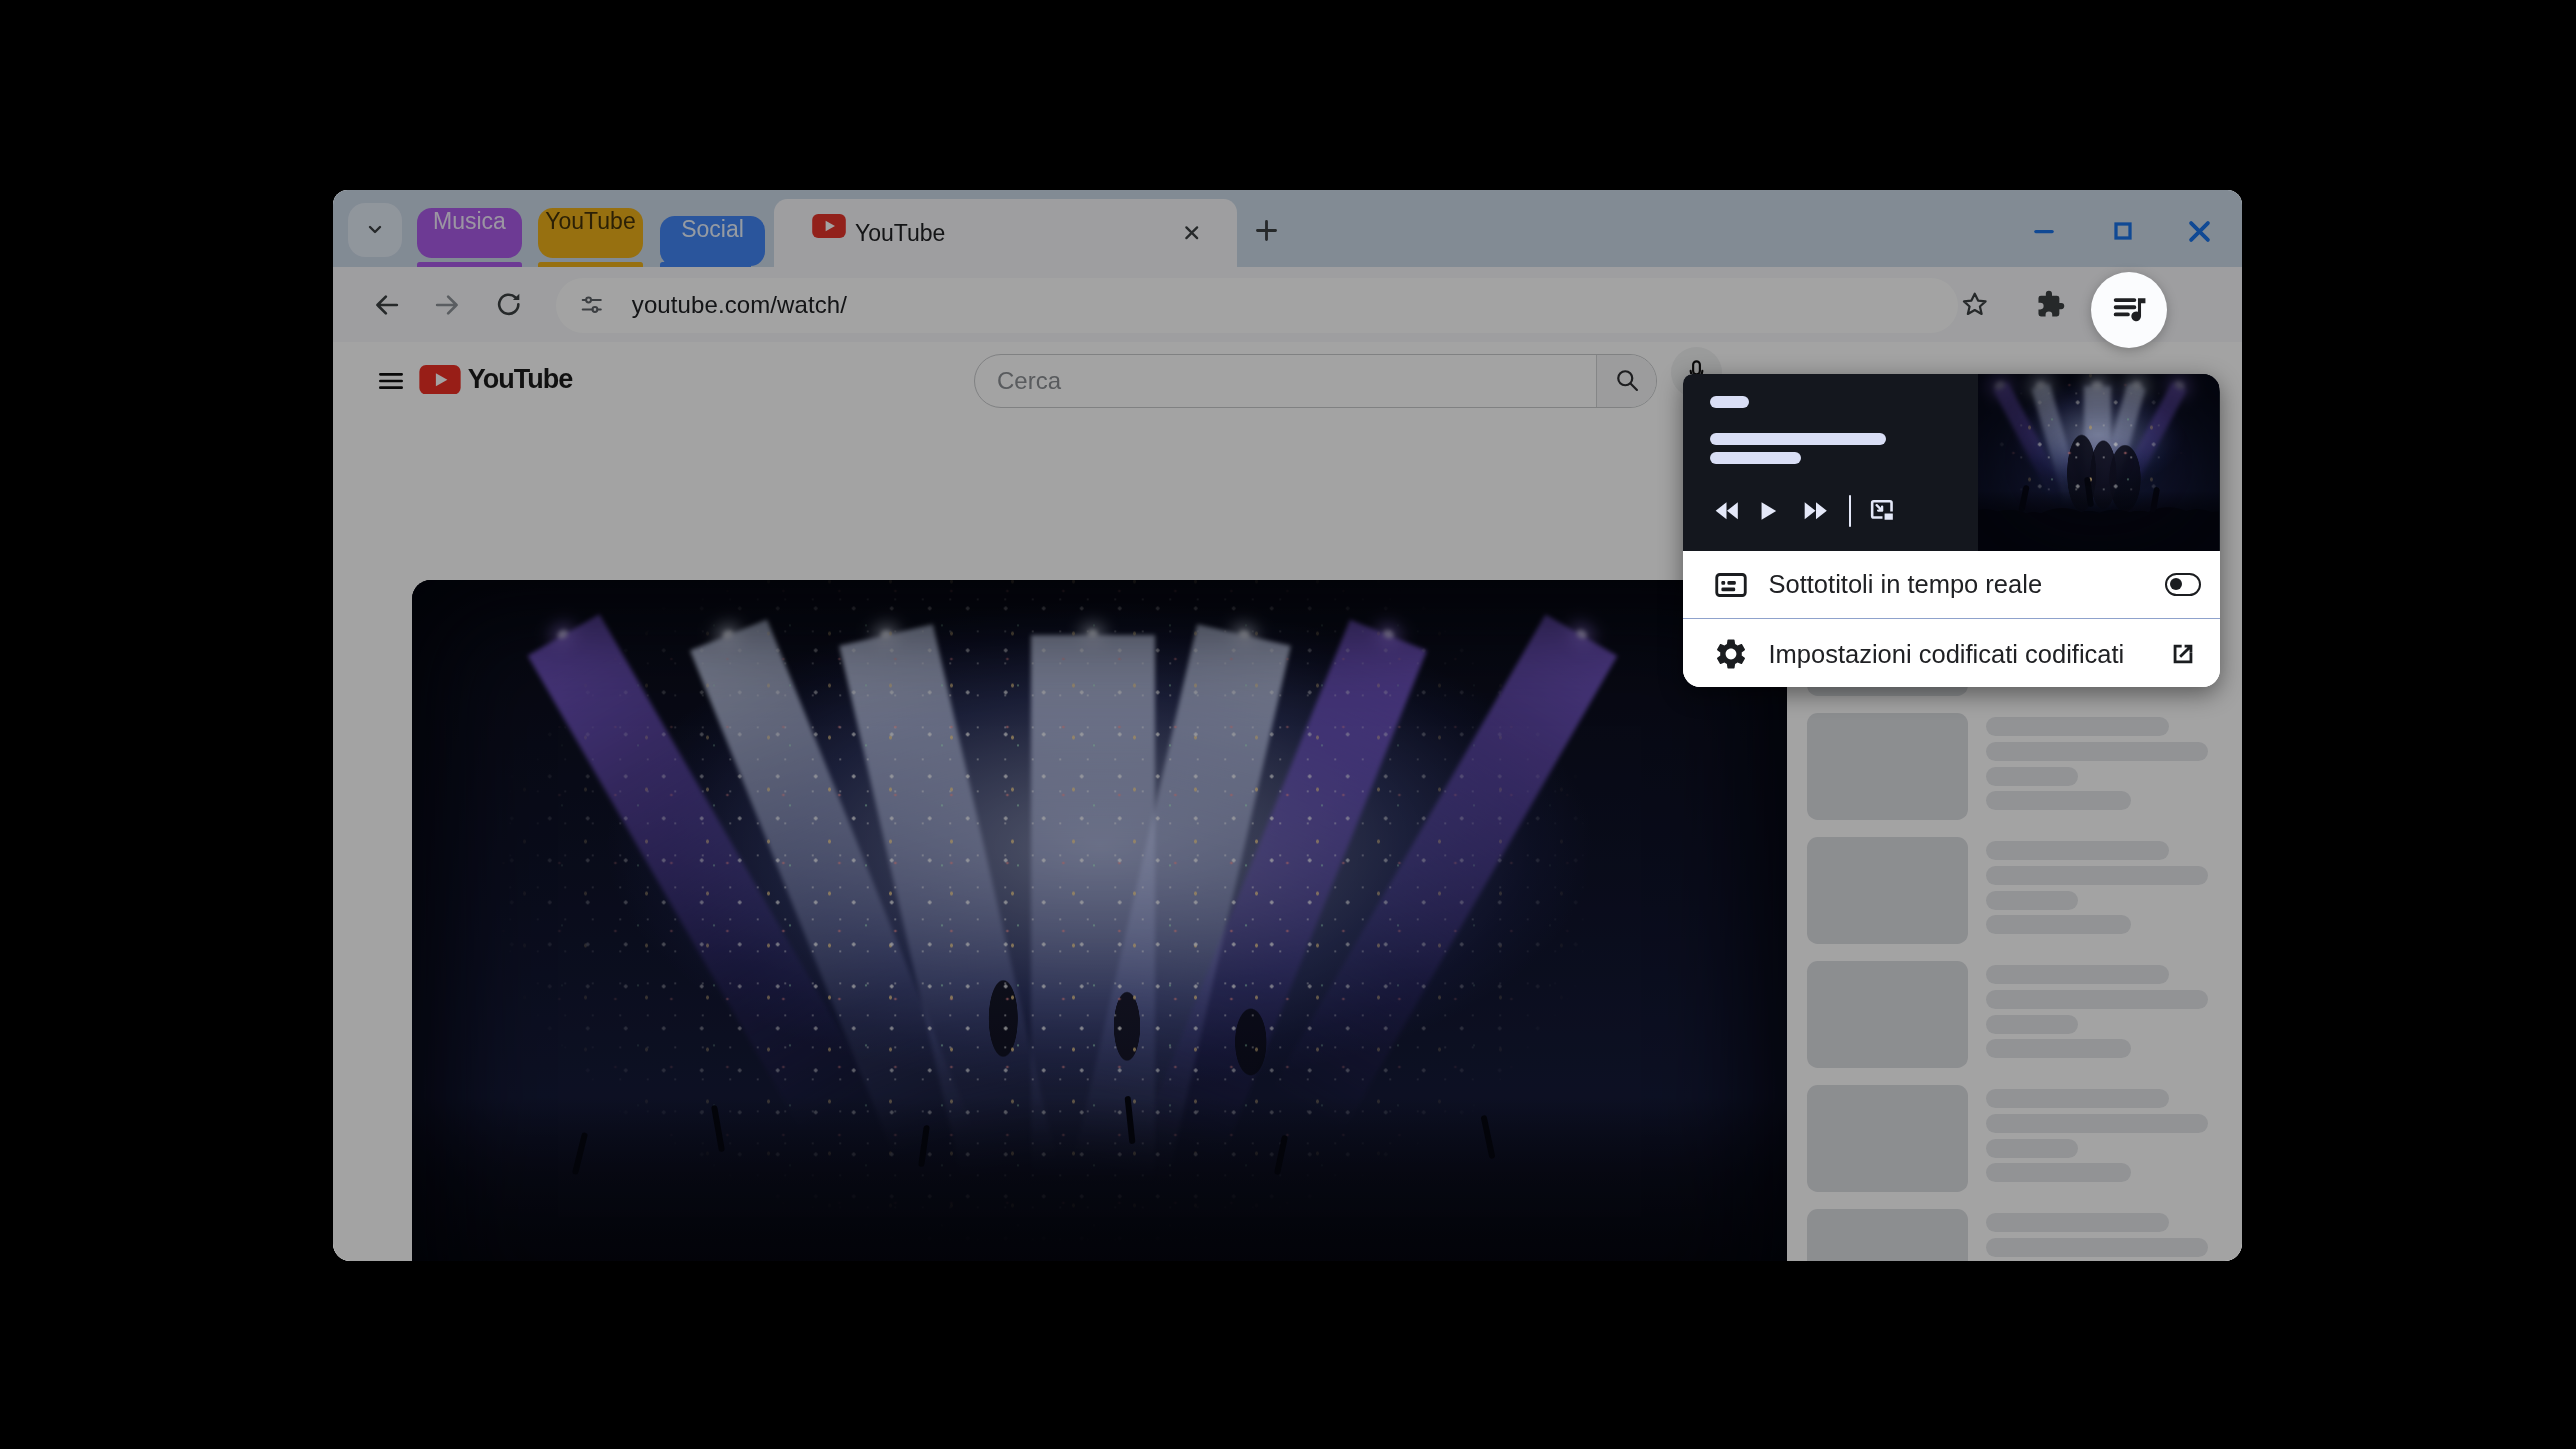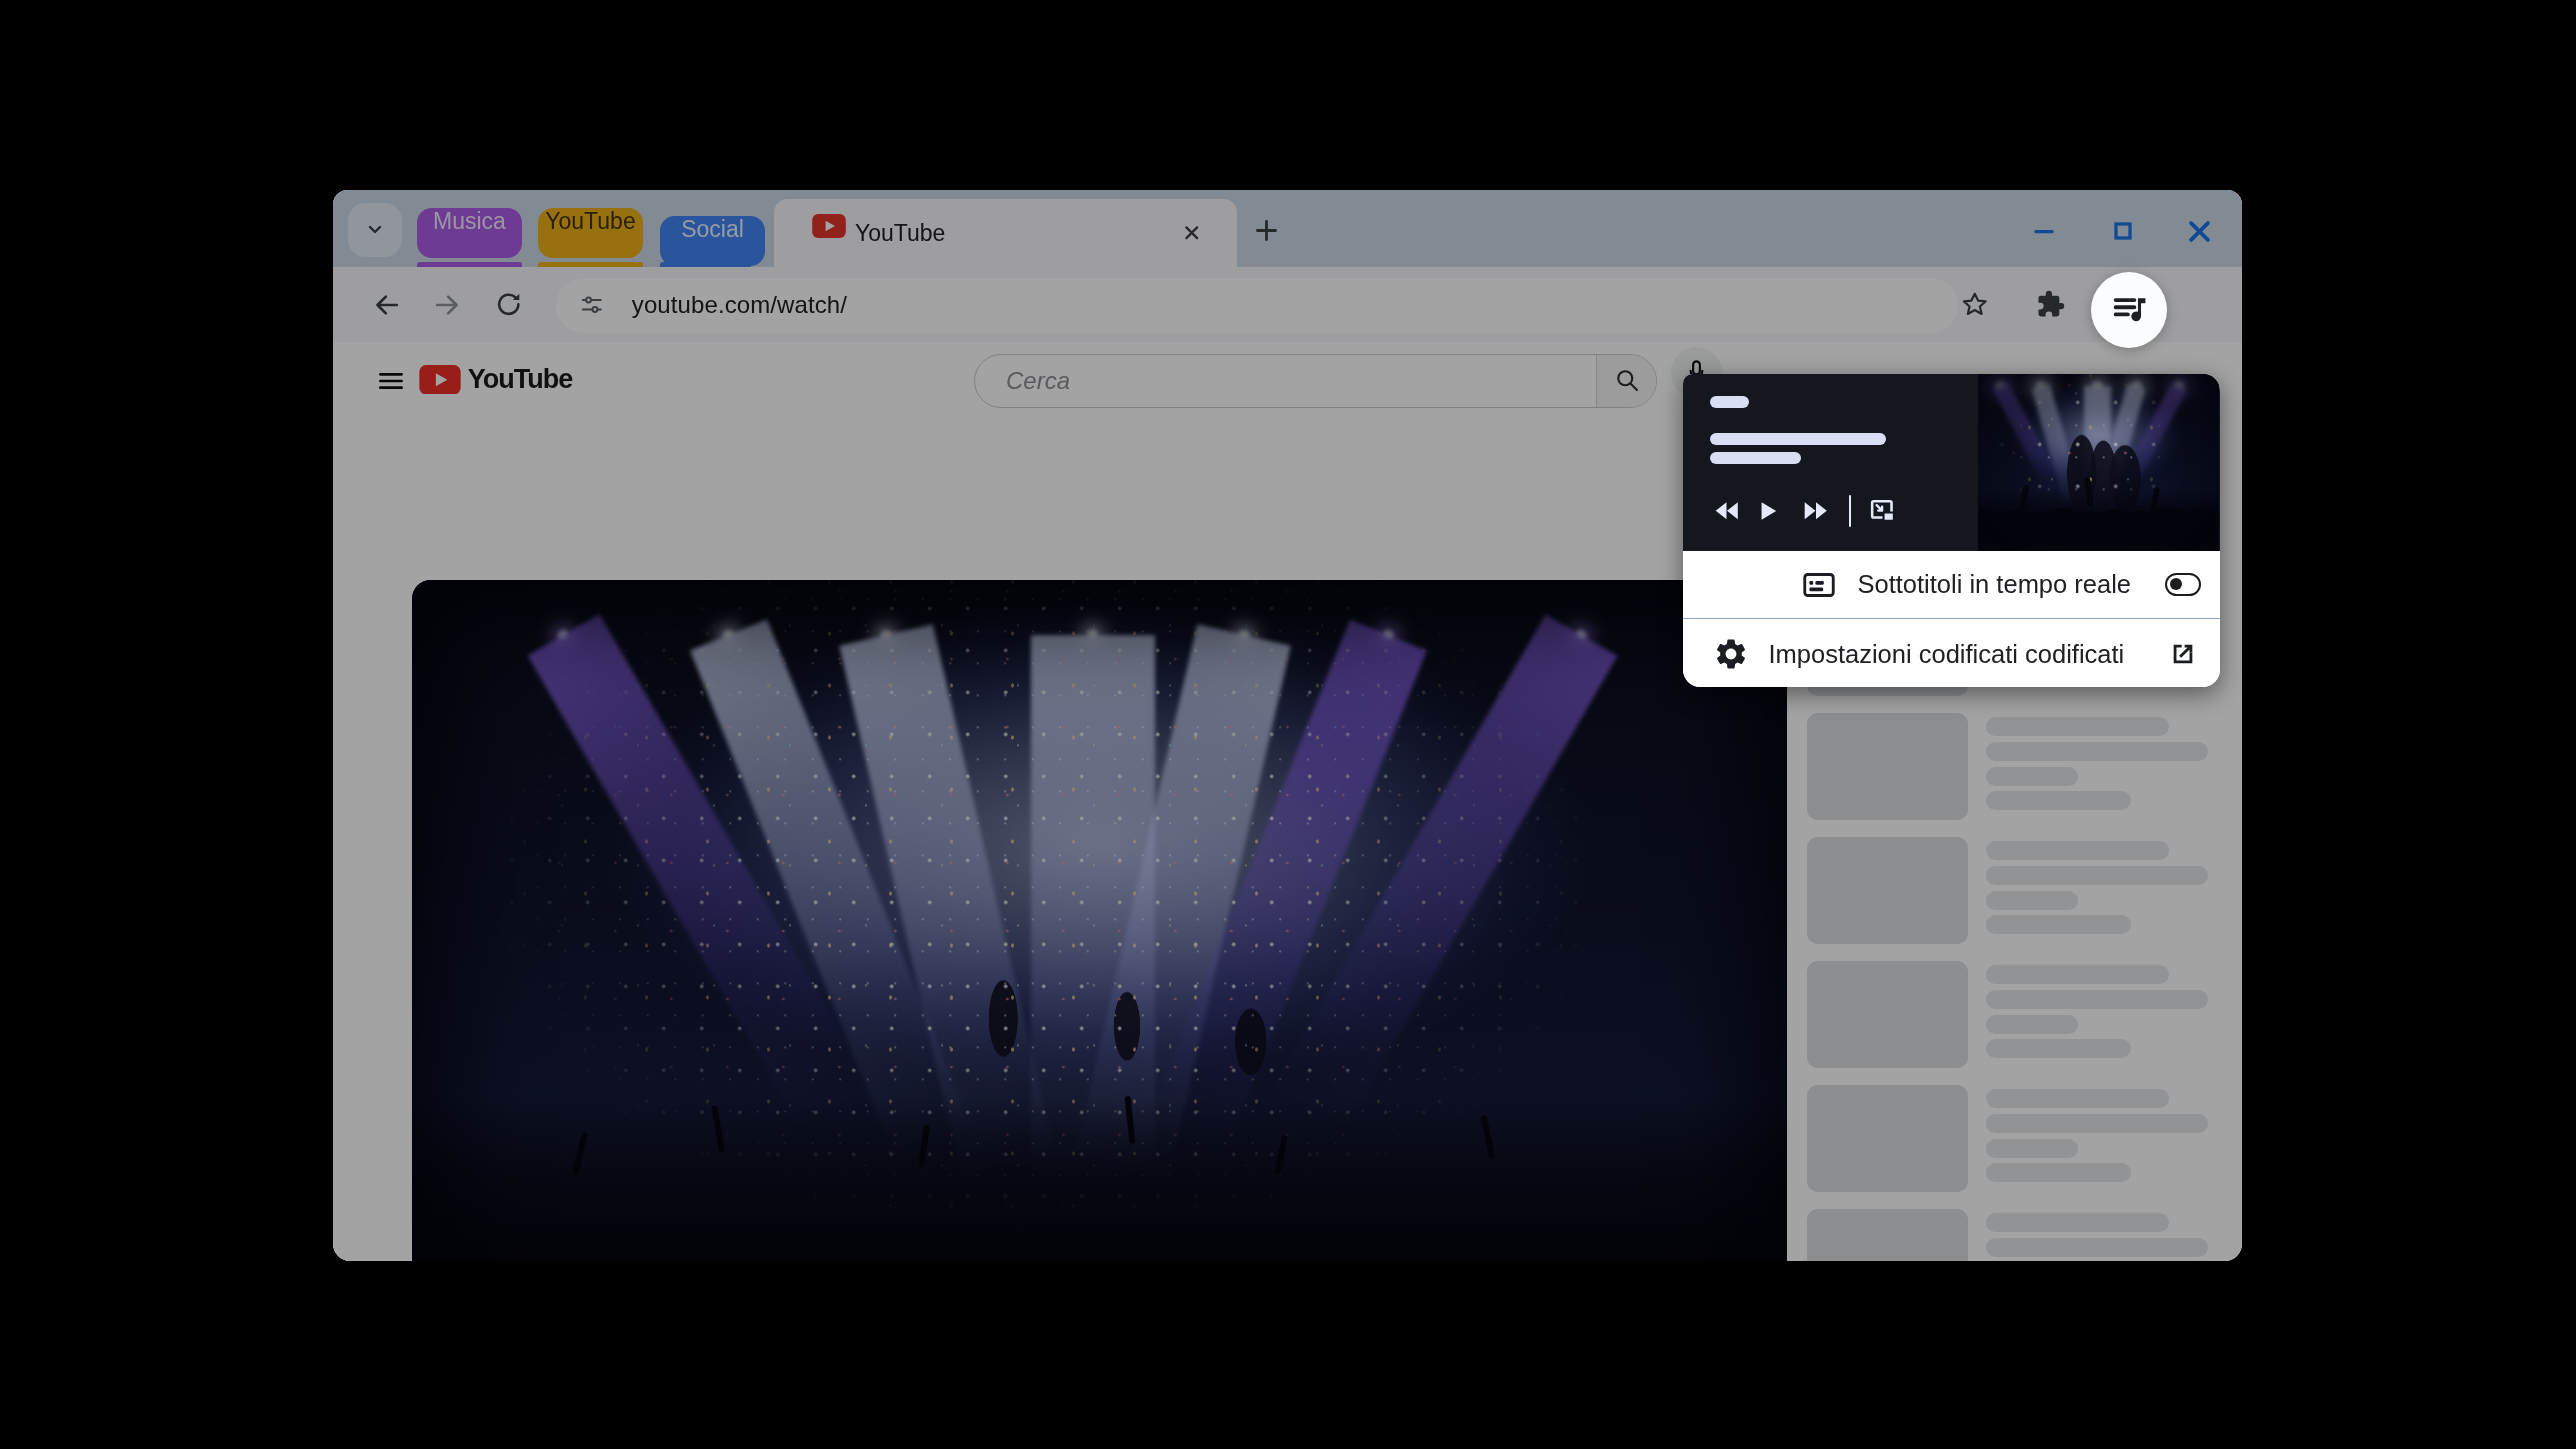--- a/index.html
+++ b/index.html
@@ -46,22 +46,22 @@
 
   
   .page{position:absolute;left:0;top:152px;width:100%;height:919px;background:#ffffff;}
   .yt-header{position:absolute;left:0;top:0;width:100%;height:87px;background:#fff;}
   .hamburger{position:absolute;left:39px;top:19.5px;width:38px;height:38px;color:#0f0f0f;
     display:flex;align-items:center;justify-content:center;}
   .yt-logo{position:absolute;left:86px;top:22px;display:flex;align-items:center;}
   .yt-logo-text{margin-left:6.7px;font-size:27px;font-weight:700;letter-spacing:-1px;color:#1c1c1c;}
   .search-pill{position:absolute;left:641px;top:12px;width:683px;height:54px;border:1.3px solid #c8cacc;
     border-radius:28px;background:#fff;display:flex;align-items:center;box-sizing:border-box;}
-  .search-input{flex:1;height:100%;border:none;outline:none;background:transparent;margin-left:29px;
-    font-size:24px;color:#a16207;font-family:inherit;font-style:italic;}
+  .search-input{flex:1;height:100%;border:none;outline:none;background:transparent;margin-left:20px;
+    font-size:24px;color:#a16207;font-family:inherit;}
   .search-input::placeholder{color:#8b8f93;}
   .search-btn{width:59px;height:100%;border-left:1.3px solid #d0d2d4;background:#f4f5f6;
     border-radius:0 27px 27px 0;display:flex;align-items:center;justify-content:center;color:#2f3033;}
   .mic-btn{position:absolute;left:1338px;top:4.7px;width:51px;height:51px;border-radius:50%;background:#f1f2f3;
     display:flex;align-items:center;justify-content:center;color:#0f0f0f;}
 
   
   .player{position:absolute;left:79px;top:238px;width:1375px;height:783px;border-radius:19px;
     overflow:hidden;background:#0c0e1a;}
 
@@ -400,21 +400,21 @@
             <div class="confetti"></div>
             <div class="crowd"></div>
             <div class="arm" style="left:18%;bottom:22%;height:27px;transform:rotate(12deg);"></div>
             <div class="arm" style="left:45%;bottom:25%;height:29.5px;transform:rotate(-8deg);"></div>
             <div class="arm" style="left:72%;bottom:22%;height:25.5px;transform:rotate(10deg);"></div>
             <div class="vignette"></div>
           </div>
         </div>
       </div>
 
-      <div class="popup-row" style="top:177px;justify-content:center;">
+      <div class="popup-row" style="top:177px;">
         <span class="row-ico">
           <svg width="36" height="36" viewBox="0 0 24 24">
               <rect x="2.5" y="5" width="19" height="14" rx="2" fill="none" stroke="currentColor" stroke-width="1.9"></rect>
               <rect x="5.6" y="9.4" width="2.5" height="2.5" rx="0.7" fill="currentColor"></rect>
               <rect x="9.6" y="9.4" width="5.6" height="2.5" rx="0.9" fill="currentColor"></rect>
               <rect x="5.6" y="13.7" width="9.2" height="2.5" rx="0.9" fill="currentColor"></rect>
             </svg>
         </span>
         <span class="row-label">Sottotitoli in tempo reale</span>
         <div class="toggle" style="top:22px;">

